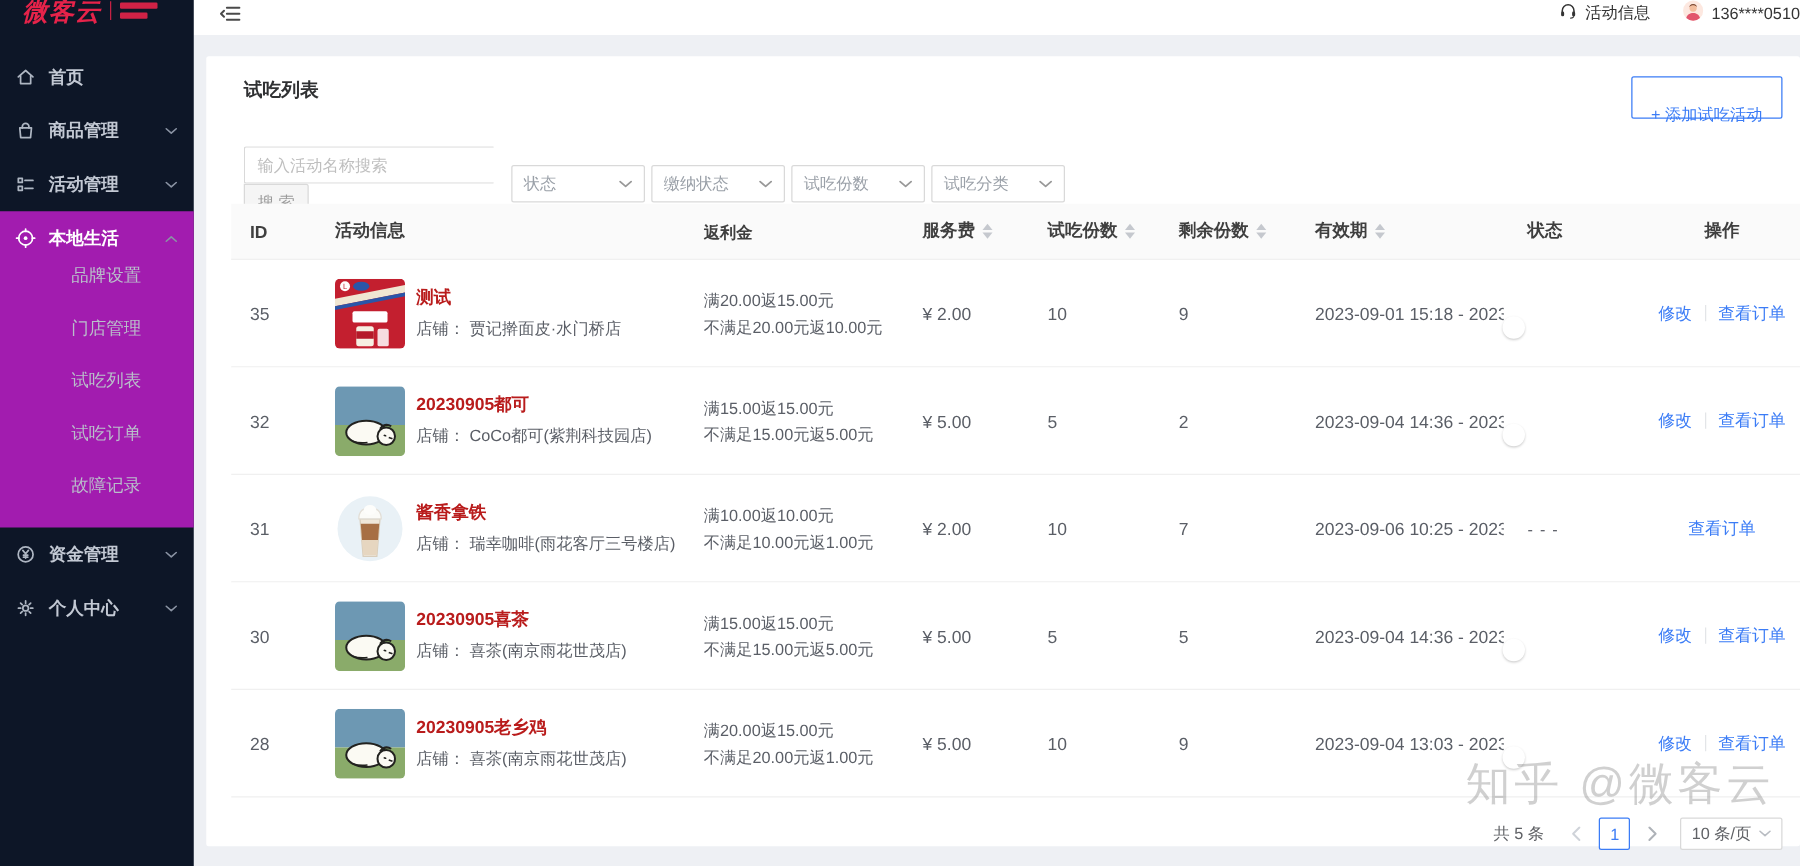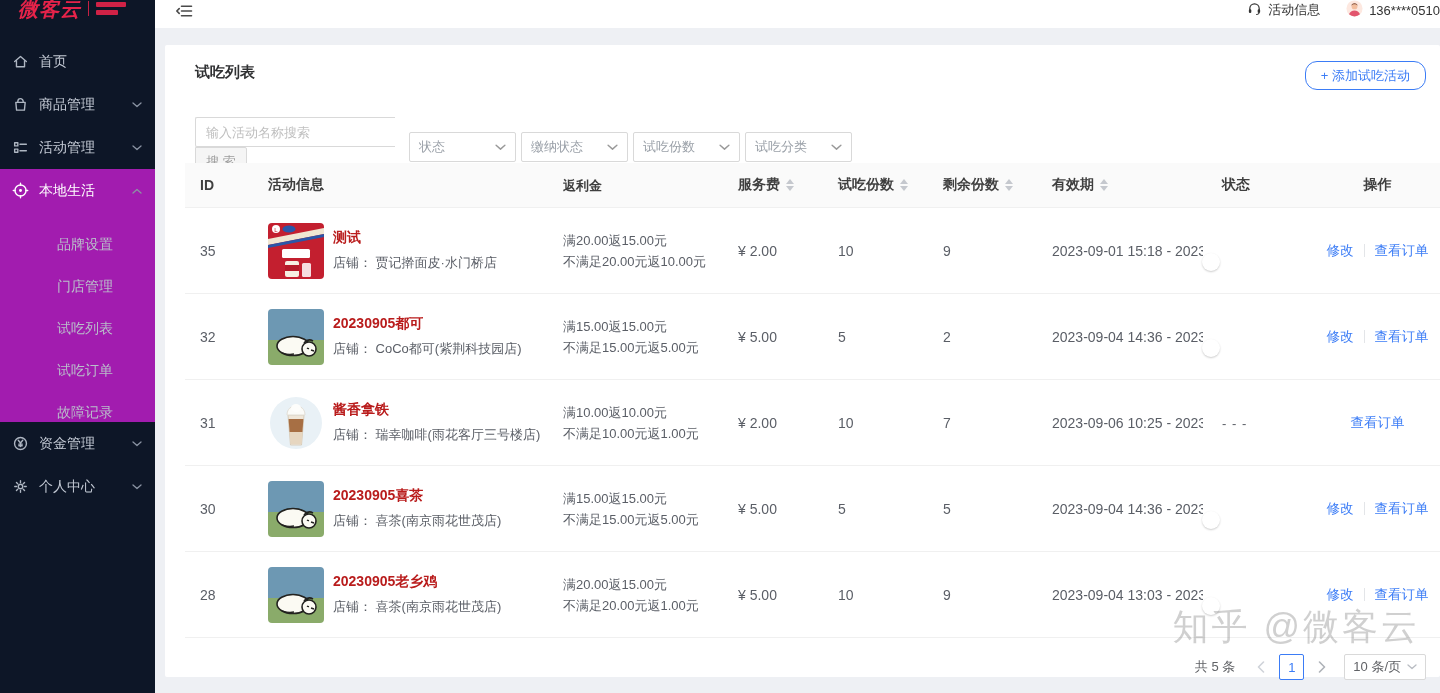--- a/index.html
+++ b/index.html
@@ -9,40 +9,40 @@
 
   
   .sidebar { position:absolute; left:0; top:0; width:155px; height:693px; background:#0d1627; z-index:10; }
   .logo { height:28px; display:flex; align-items:flex-start; padding-left:18px; overflow:hidden; }
   .logo-brand { color:#e6234a; font-size:20px; font-weight:700; letter-spacing:1px; font-style:italic; margin-top:-4px; }
   .logo-divider { width:1px; height:15px; background:#e6234a; opacity:.85; margin:1px 7px 0; }
   .logo-sub { display:flex; flex-direction:column; gap:3px; margin-top:2px; }
   .logo-sub i { display:block; height:5px; background:#e6234a; border-radius:1px; opacity:.9; }
   .logo-sub i:nth-child(1){ width:30px; } .logo-sub i:nth-child(2){ width:22px; }
   .menu { margin-top:12px; }
-  .menu-item { height:43px; display:flex; align-items:center; padding:0 13px 0 12px; color:#c3c9d4; font-size:14px; cursor:pointer; }
+  .menu-item { height:43px; display:flex; align-items:center; padding:0 13px 0 12px; color:#c3c9d4; font-size:14px; cursor:pointer;font-weight:bold; }
   .menu-item .mi-icon { width:17px; height:17px; margin-right:10px; flex:none; color:#aeb6c2; }
   .menu-item .chev { margin-left:auto; color:#8a93a3; display:flex; }
   .active-group { background:#a21caf; }
   .menu-item.active { color:#ffffff; }
   .menu-item.active .mi-icon { color:#ffffff; }
-  .submenu-item { height:42px; display:flex; align-items:flex-end; padding-left:57px; color:#b9bfca; font-size:14px; cursor:pointer; }
+  .submenu-item { height:42px; display:flex; align-items:flex-start; padding-left:57px; color:#b9bfca; font-size:14px; cursor:pointer; }
   svg.stroke { fill:none; stroke:currentColor; stroke-width:1.3; stroke-linecap:round; stroke-linejoin:round; }
 
   
   .topbar { position:absolute; left:155px; top:0; right:0; height:28px; background:#fff; display:flex; align-items:center; padding:0 0 0 20px; overflow:hidden; z-index:5; }
   .fold-btn { display:flex; align-items:flex-start; color:#4a4a4a; cursor:pointer; margin-top:-6px; }
   .topbar-right { margin-left:auto; display:flex; align-items:center; gap:26px; margin-top:-8px; }
   .tb-item { display:flex; align-items:center; gap:6px; font-size:13px; color:#333; cursor:pointer; white-space:nowrap; }
 
   
   .main { position:absolute; left:155px; top:28px; right:0; bottom:0; background:#eef0f4; }
   .card { position:absolute; left:10px; top:17px; right:0; height:632px; background:#fff; border-radius:2px; }
   .page-title { position:absolute; left:30px; top:18px; font-size:15px; font-weight:600; color:#303133; }
-  .add-btn { position:absolute; right:14px; top:16px; height:29px; line-height:27px; padding:0 15px; border:1px solid #3b7cf6; border-radius:12px; color:#3b7cf6; font-size:13px; background:#fff; cursor:pointer; }
+  .add-btn { position:absolute; right:14px; top:16px; height:29px; line-height:27px; padding:16px 15px; border:1px solid #3b7cf6; border-radius:2px; color:#3b7cf6; font-size:13px; background:#fff; cursor:pointer; }
 
   
   .filters { position:absolute; left:30px; top:72px; display:flex; align-items:center; }
   .search-group { display:flex;flex-direction:column; }
   .search-input { width:200px; height:30px; border:1px solid #d9d9d9; border-right:none; border-radius:2px 0 0 2px; padding:0 10px; font-size:13px; color:#333; outline:none; }
   .search-input::placeholder { color:#bfbfbf; }
   .search-btn { width:52px; height:30px; background:#f5f5f5; border:1px solid #d9d9d9; border-radius:0 2px 2px 0; color:#9b9b9b; font-size:13px; cursor:pointer; }
   .select { width:107px; height:30px; border:1px solid #d9d9d9; border-radius:2px; display:flex; align-items:center; justify-content:space-between; padding:0 9px; font-size:13px; color:#9aa0a8; cursor:pointer; background:#fff; }
   .select .chev { color:#999; display:flex; }
   .f-gap-lg { margin-left:14px; } .f-gap { margin-left:5px; }

